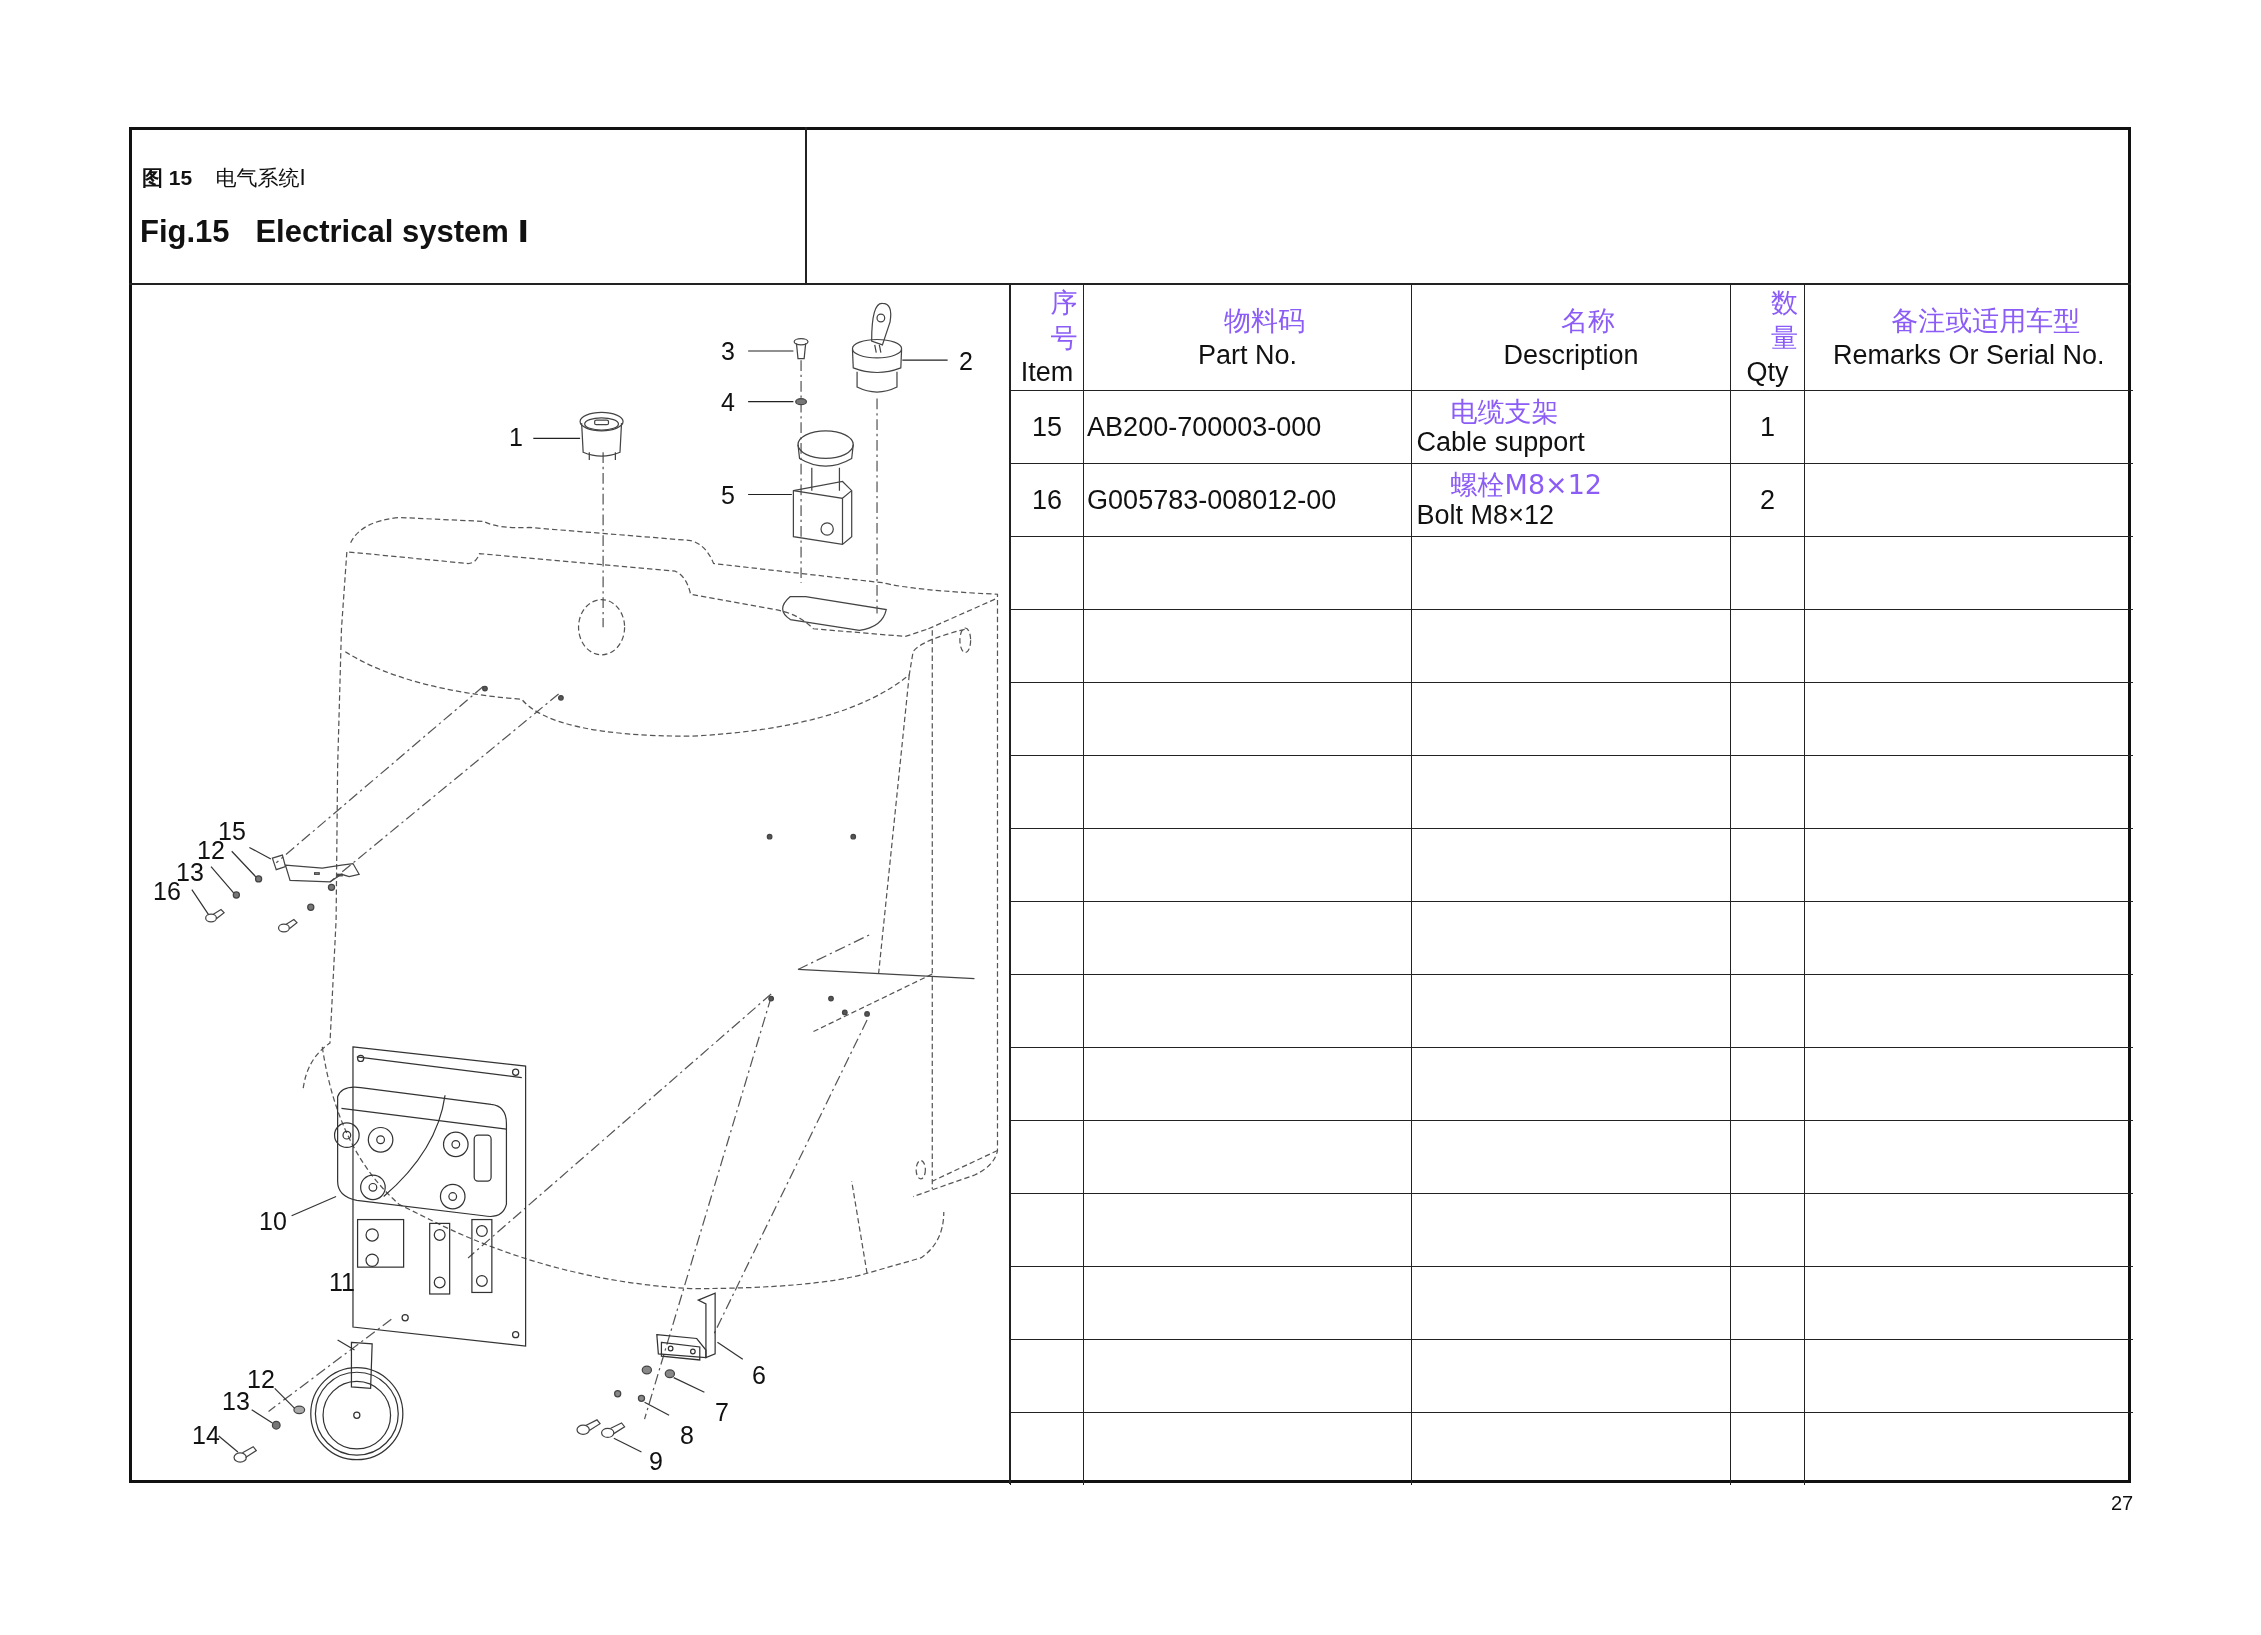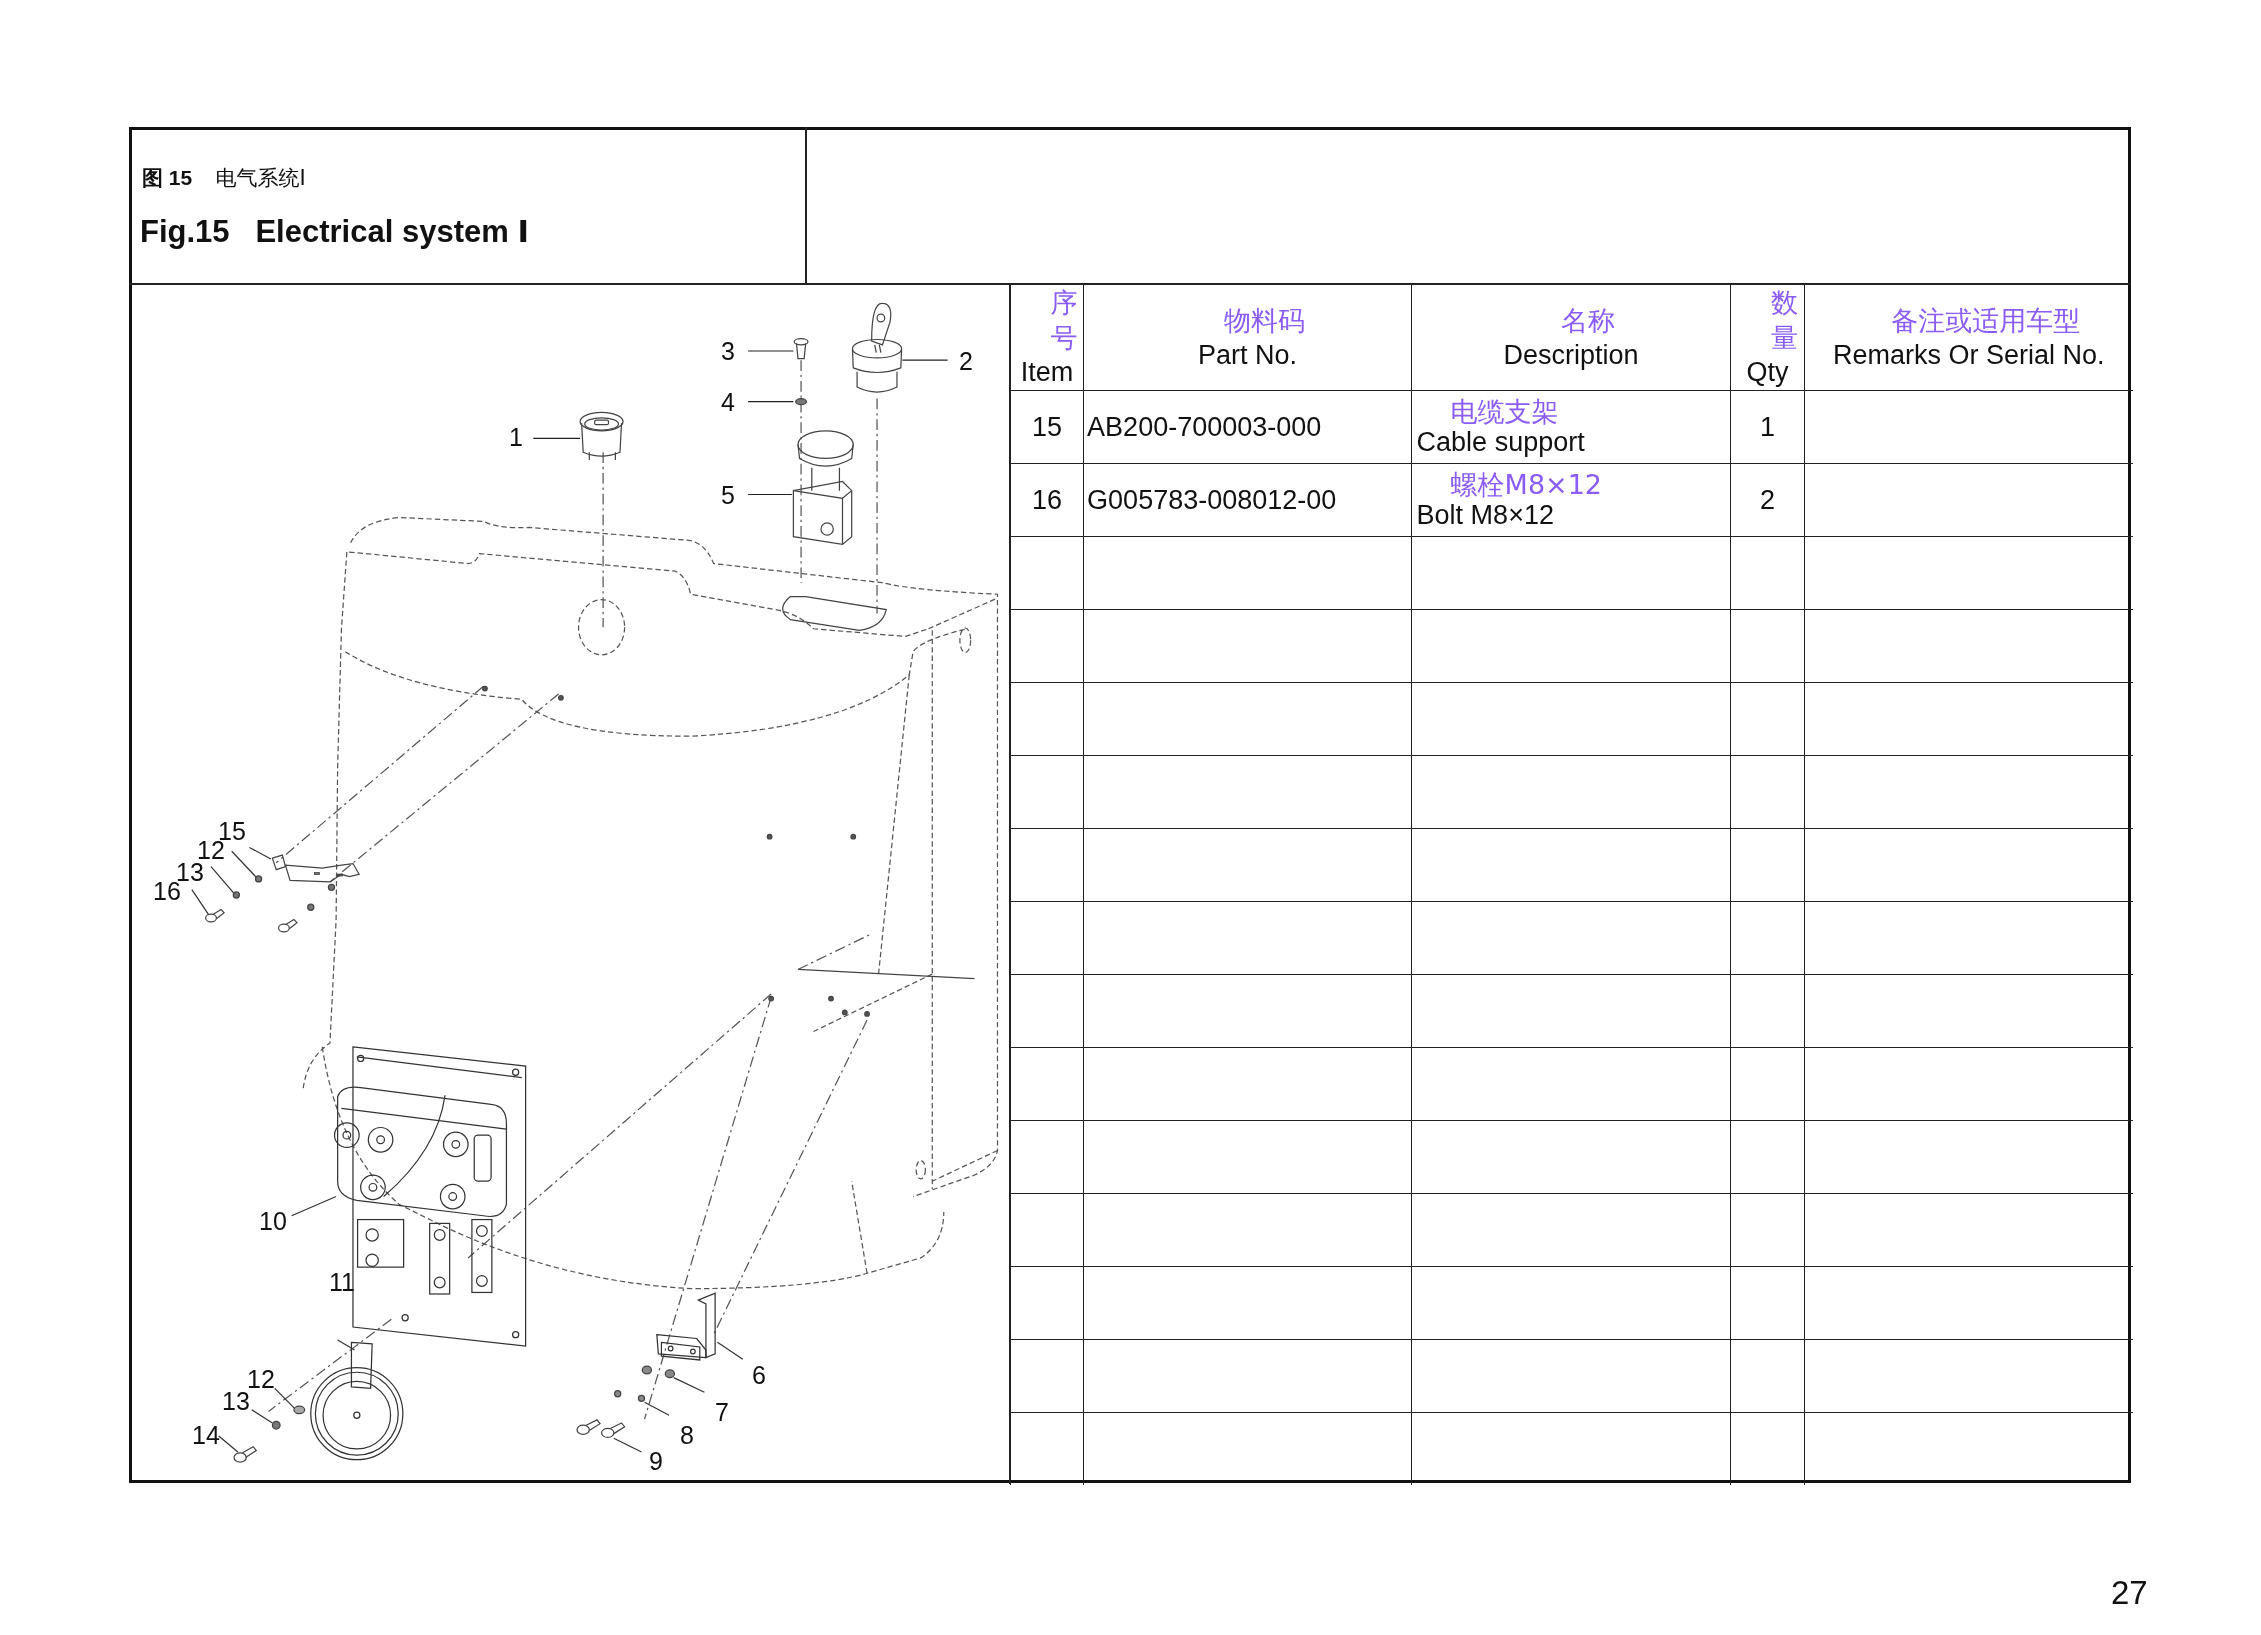--- a/index.html
+++ b/index.html
@@ -26,21 +26,21 @@
   .parts td { height:72px; vertical-align:middle; }
   .parts th .cn, .parts td .cn { font-family:"DejaVu Sans", sans-serif; color:#8b5cf6;margin-left:34px; }
   .c-item { text-align:center; }
   .c-part { padding-left:3.1px !important; text-align:left; }
   .c-desc { padding-left:4.6px !important; text-align:left; line-height:31px; }
   .c-qty { text-align:center; }
   .parts tr:last-child td { border-bottom:none; }
   .parts tr td:last-child, .parts tr th:last-child { border-right:none; }
   .parts tr:first-child th { border-top:none; }
 
-  .page-num { position:absolute; left:2111px; top:1574px; font-size:33px; }
+  .page-num { position:absolute; left:2111px; top:1492px; font-size:20px; }
 
   
   .drawing { position:absolute; left:132px; top:285px; width:877px; height:1197px; }
   .callout { position:absolute; font-size:25px; color:#111; }
 </style>
 </head>
 <body>
 
 <div class="frame"></div>
 <div class="hdr-divider-h"></div>

